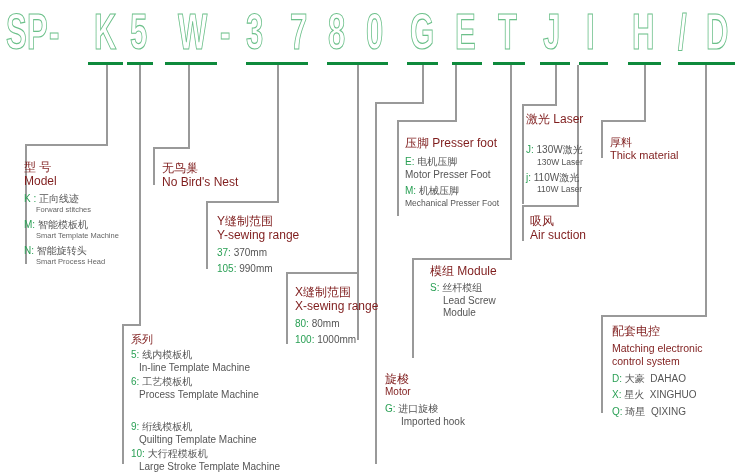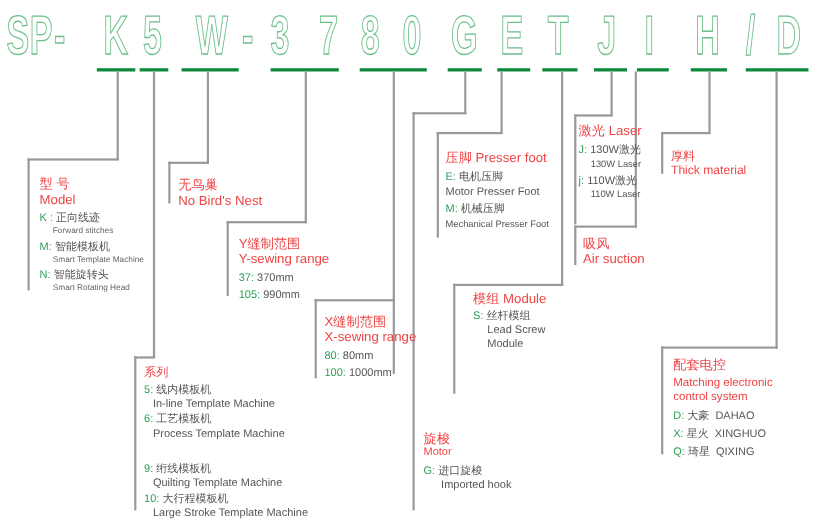--- a/index.html
+++ b/index.html
@@ -4,21 +4,21 @@
 <style>
   html,body{margin:0;padding:0;background:#fff;}
   body{width:750px;height:474px;position:relative;overflow:hidden;font-family:"Liberation Sans",sans-serif;}
   .code{position:absolute;top:6px;left:6px;height:52px;}
   .ch{position:absolute;top:0;font-family:"Liberation Sans",sans-serif;font-weight:bold;font-size:50px;line-height:52px;color:#fff;-webkit-text-stroke:1.2px #6cc08a;transform:scaleX(0.62);transform-origin:left top;letter-spacing:0;}
   .ul{position:absolute;top:62px;height:3px;background:#0e8a3c;}
   .ln{position:absolute;background:#999;}
   .v{width:2px;}
   .h{height:2px;}
   .blk{position:absolute;font-size:10px;color:#555;line-height:1.25;}
-  .ttl{font-size:12px;color:#ef4444;line-height:1.2;}
+  .ttl{font-size:12px;color:#7f1d1d;line-height:1.2;}
   .it{margin-top:4px;}
   .key{color:#2aa055;}
   .sub{font-size:7.5px;color:#666;padding-left:12px;}
 </style>
 </head>
 <body>
 
 <div class="code">
   <span class="ch" style="left:0px">S</span>
   <span class="ch" style="left:21px">P</span>
@@ -95,26 +95,26 @@
 <div class="ln v" style="left:522px;top:205px;height:36px"></div>
 
 <div class="ln v" style="left:644px;top:65px;height:56px"></div>
 <div class="ln h" style="left:601px;top:120px;width:45px"></div>
 <div class="ln v" style="left:601px;top:120px;height:38px"></div>
 
 <div class="ln v" style="left:705px;top:65px;height:252px"></div>
 <div class="ln h" style="left:601px;top:315px;width:106px"></div>
 <div class="ln v" style="left:601px;top:315px;height:98px"></div>
 
-<div class="blk" style="left:36px;top:160px">
+<div class="blk" style="left:24px;top:160px">
   <div class="ttl">型 号</div>
   <div class="ttl">Model</div>
   <div class="it"><span class="key">K :</span> <span>正向线迹</span><div class="sub">Forward stitches</div></div>
   <div class="it"><span class="key">M:</span> <span>智能模板机</span><div class="sub">Smart Template Machine</div></div>
-  <div class="it"><span class="key">N:</span> <span>智能旋转头</span><div class="sub">Smart Rotating Head</div></div>
+  <div class="it"><span class="key">N:</span> <span>智能旋转头</span><div class="sub">Smart Process Head</div></div>
 </div>
 
 <div class="blk" style="left:162px;top:161px">
   <div class="ttl">无鸟巢</div>
   <div class="ttl">No Bird's Nest</div>
 </div>
 
 <div class="blk" style="left:217px;top:214px">
   <div class="ttl">Y缝制范围</div>
   <div class="ttl">Y-sewing range</div>
@@ -141,29 +141,29 @@
   <div class="ttl">压脚 Presser foot</div>
   <div class="it" style="margin-top:6px"><span class="key">E:</span> <span>电机压脚</span><div>Motor Presser Foot</div></div>
   <div class="it"><span class="key">M:</span> <span>机械压脚</span><div style="font-size:8.5px">Mechanical Presser Foot</div></div>
 </div>
 
 <div class="blk" style="left:430px;top:264px">
   <div class="ttl">模组 Module</div>
   <div class="it"><span class="key">S:</span> <span>丝杆模组</span><div style="padding-left:13px">Lead Screw</div><div style="padding-left:13px">Module</div></div>
 </div>
 
-<div class="blk" style="left:385px;top:392px">
+<div class="blk" style="left:385px;top:372px">
   <div class="ttl">旋梭</div>
   <div class="ttl" style="font-size:10px">Motor</div>
   <div class="it" style="margin-top:5px"><span class="key">G:</span> <span>进口旋梭</span><div style="padding-left:16px">Imported hook</div></div>
 </div>
 
 <div class="blk" style="left:526px;top:112px">
   <div class="ttl">激光 Laser</div>
-  <div class="it" style="margin-top:5px"><span class="key">J:</span> <span>130W激光</span><div style="padding-left:11px;font-size:8.5px">130W Laser</div></div>
+  <div class="it" style="margin-top:18px"><span class="key">J:</span> <span>130W激光</span><div style="padding-left:11px;font-size:8.5px">130W Laser</div></div>
   <div class="it"><span class="key">j:</span> <span>110W激光</span><div style="padding-left:11px;font-size:8.5px">110W Laser</div></div>
 </div>
 
 <div class="blk" style="left:530px;top:214px">
   <div class="ttl">吸风</div>
   <div class="ttl">Air suction</div>
 </div>
 
 <div class="blk" style="left:610px;top:136px">
   <div class="ttl" style="font-size:11px">厚料</div>

